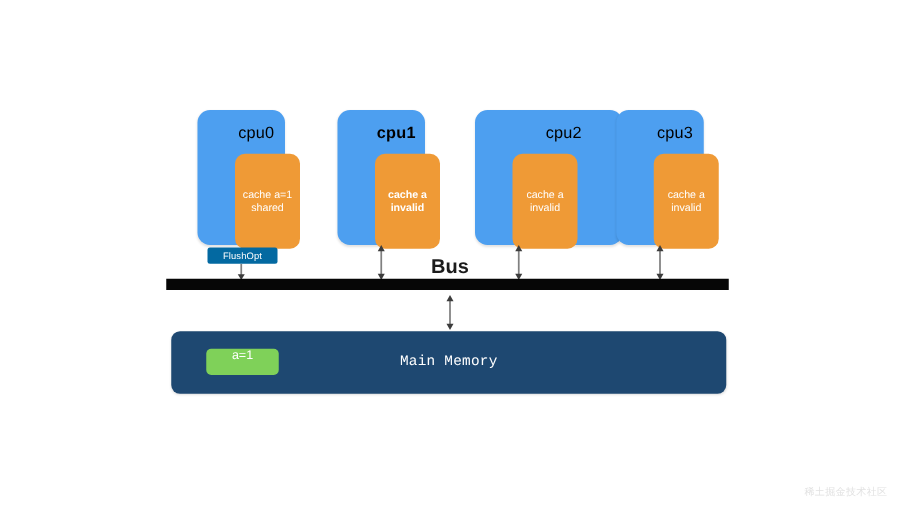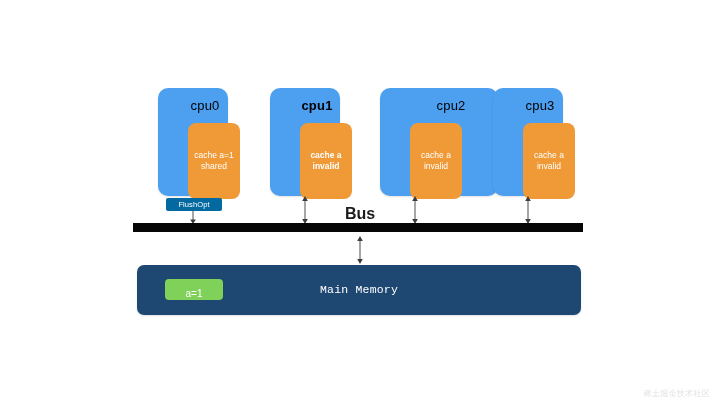--- a/index.html
+++ b/index.html
@@ -134,21 +134,21 @@
   }
   .memory-badge {
     position: absolute;
     left: 28px;
     top: 14px;
     width: 58px;
     height: 21px;
     background: #7fd159;
     border-radius: 4px;
     display: flex;
-    align-items: flex-end;
+    align-items: flex-start;
     justify-content: center;
   }
   .memory-badge span {
     color: #ffffff;
     font-size: 10px;
     line-height: 12px;
   }
 
   
   .watermark {

